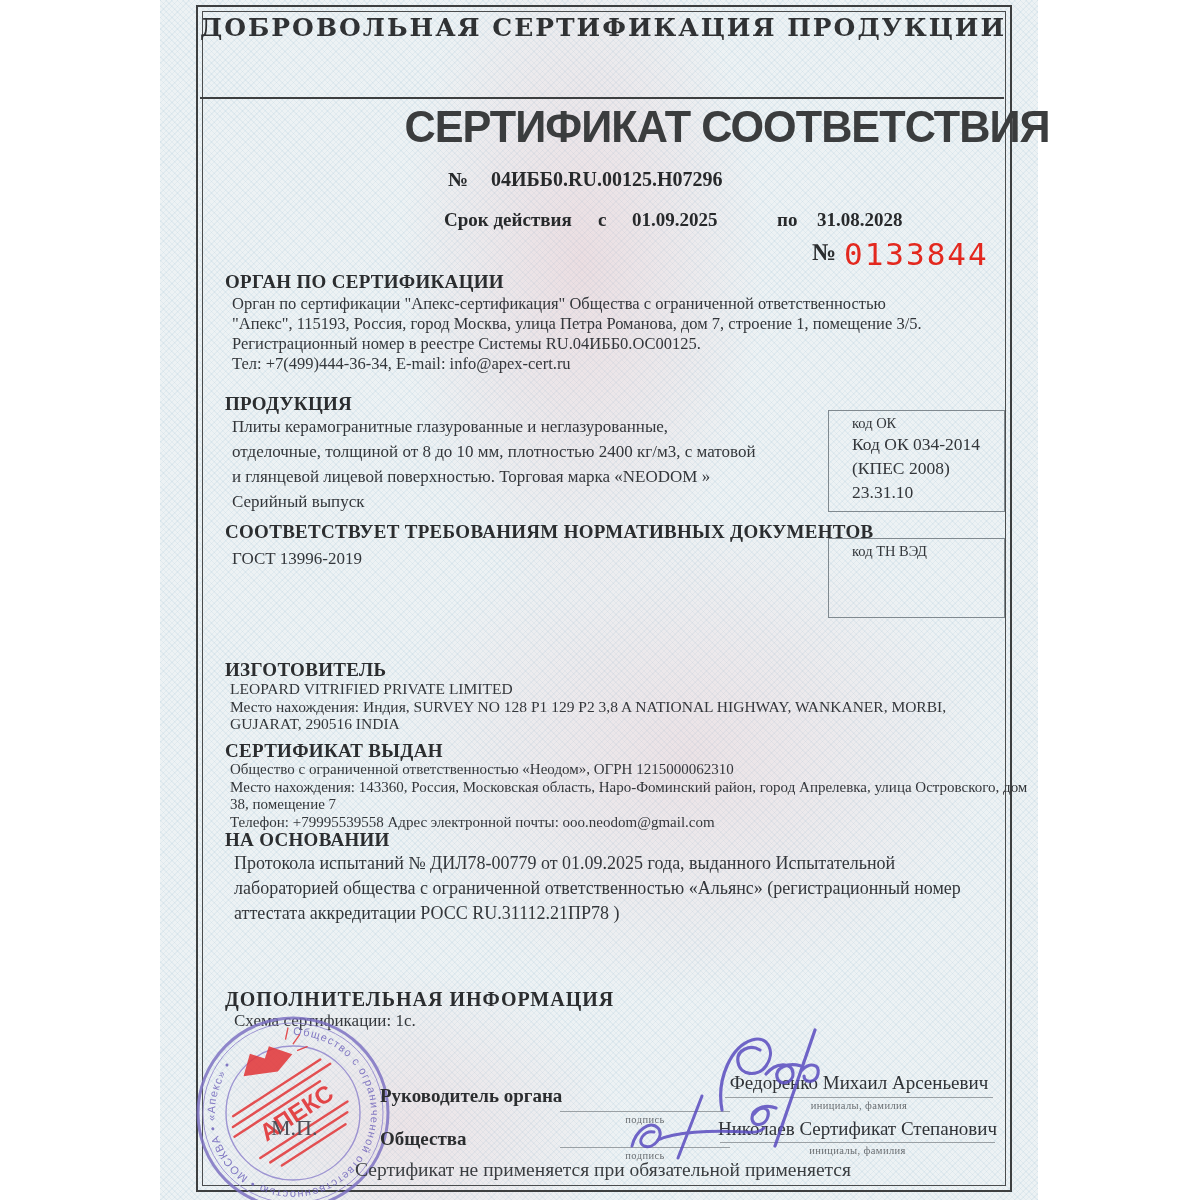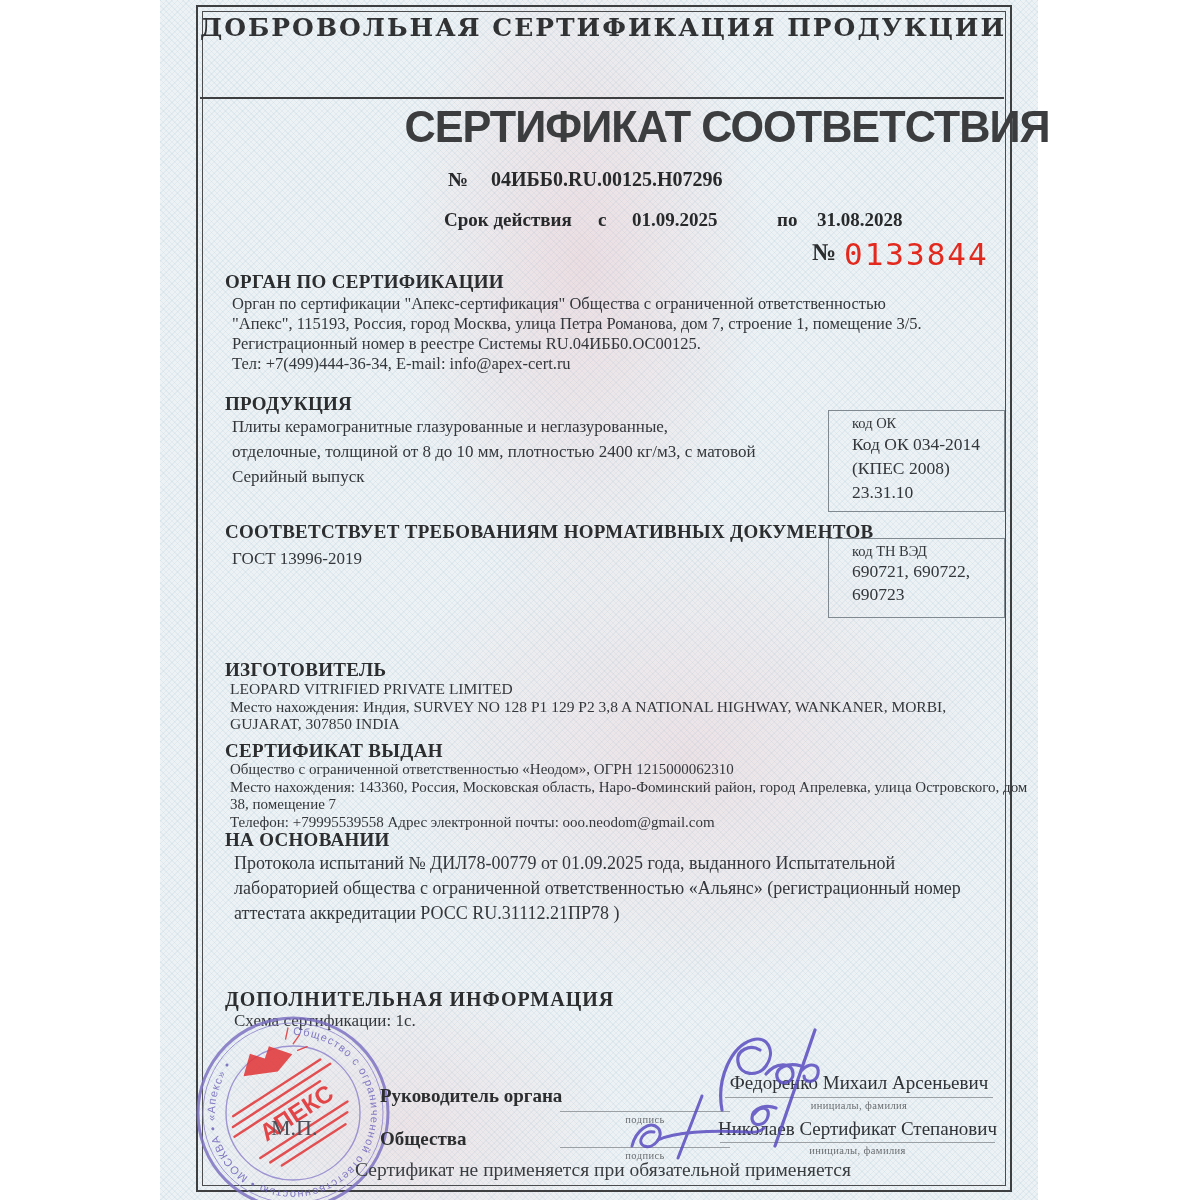--- a/index.html
+++ b/index.html
@@ -76,48 +76,45 @@
       <div>Орган по сертификации "Апекс-сертификация" Общества с ограниченной ответственностью</div>
       <div>"Апекс", 115193, Россия, город Москва, улица Петра Романова, дом 7, строение 1, помещение 3/5.</div>
       <div>Регистрационный номер в реестре Системы RU.04ИББ0.ОС00125.</div>
       <div>Тел: +7(499)444-36-34, E-mail: info@apex-cert.ru</div>
     </div>
 
     <div class="abs h1" style="left:65px;top:393px;">ПРОДУКЦИЯ</div>
     <div class="abs body17 nowrap" style="left:72px;top:414px;">
       <div>Плиты керамогранитные глазурованные и неглазурованные,</div>
       <div>отделочные, толщиной от 8 до 10 мм, плотностью 2400 кг/м3, с матовой</div>
+      <div>и глянцевой лицевой поверхностью. Торговая марка «NEODOM »</div>
       <div>Серийный выпуск</div>
     </div>
 
     <div class="abs codebox" style="top:410px;height:102px;">
       <div class="cap">код ОК</div>
       <div style="font-size:17.5px;line-height:24px;">
         <div>Код ОК 034-2014</div>
         <div>(КПЕС 2008)</div>
         <div>23.31.10</div>
       </div>
     </div>
 
     <div class="abs h1 nowrap" style="left:65px;top:521px;">СООТВЕТСТВУЕТ ТРЕБОВАНИЯМ НОРМАТИВНЫХ ДОКУМЕНТОВ</div>
     <div class="abs body17" style="left:72px;top:546px;">ГОСТ 13996-2019</div>
 
     <div class="abs codebox" style="top:538px;height:80px;">
       <div class="cap">код ТН ВЭД</div>
-      <div style="font-size:17.5px;line-height:23px;">
-        <div>690721, 690722,</div>
-        <div>690723</div>
-      </div>
     </div>
 
     <div class="abs h1" style="left:65px;top:659px;">ИЗГОТОВИТЕЛЬ</div>
     <div class="abs nowrap" style="left:70px;top:680px;font-size:15.5px;line-height:17.5px;color:#33363a;">
       <div>LEOPARD VITRIFIED PRIVATE LIMITED</div>
       <div>Место нахождения: Индия, SURVEY NO 128 P1 129 P2 3,8 A NATIONAL HIGHWAY, WANKANER, MORBI,</div>
-      <div>GUJARAT, 307850 INDIA</div>
+      <div>GUJARAT, 290516 INDIA</div>
     </div>
 
     <div class="abs h1" style="left:65px;top:740px;">СЕРТИФИКАТ ВЫДАН</div>
     <div class="abs body15 nowrap" style="left:70px;top:761px;">
       <div>Общество с ограниченной ответственностью «Неодом», ОГРН 1215000062310</div>
       <div>Место нахождения: 143360, Россия, Московская область, Наро-Фоминский район, город Апрелевка, улица Островского, дом</div>
       <div>38, помещение 7</div>
       <div>Телефон: +79995539558 Адрес электронной почты: ooo.neodom@gmail.com</div>
     </div>
 

